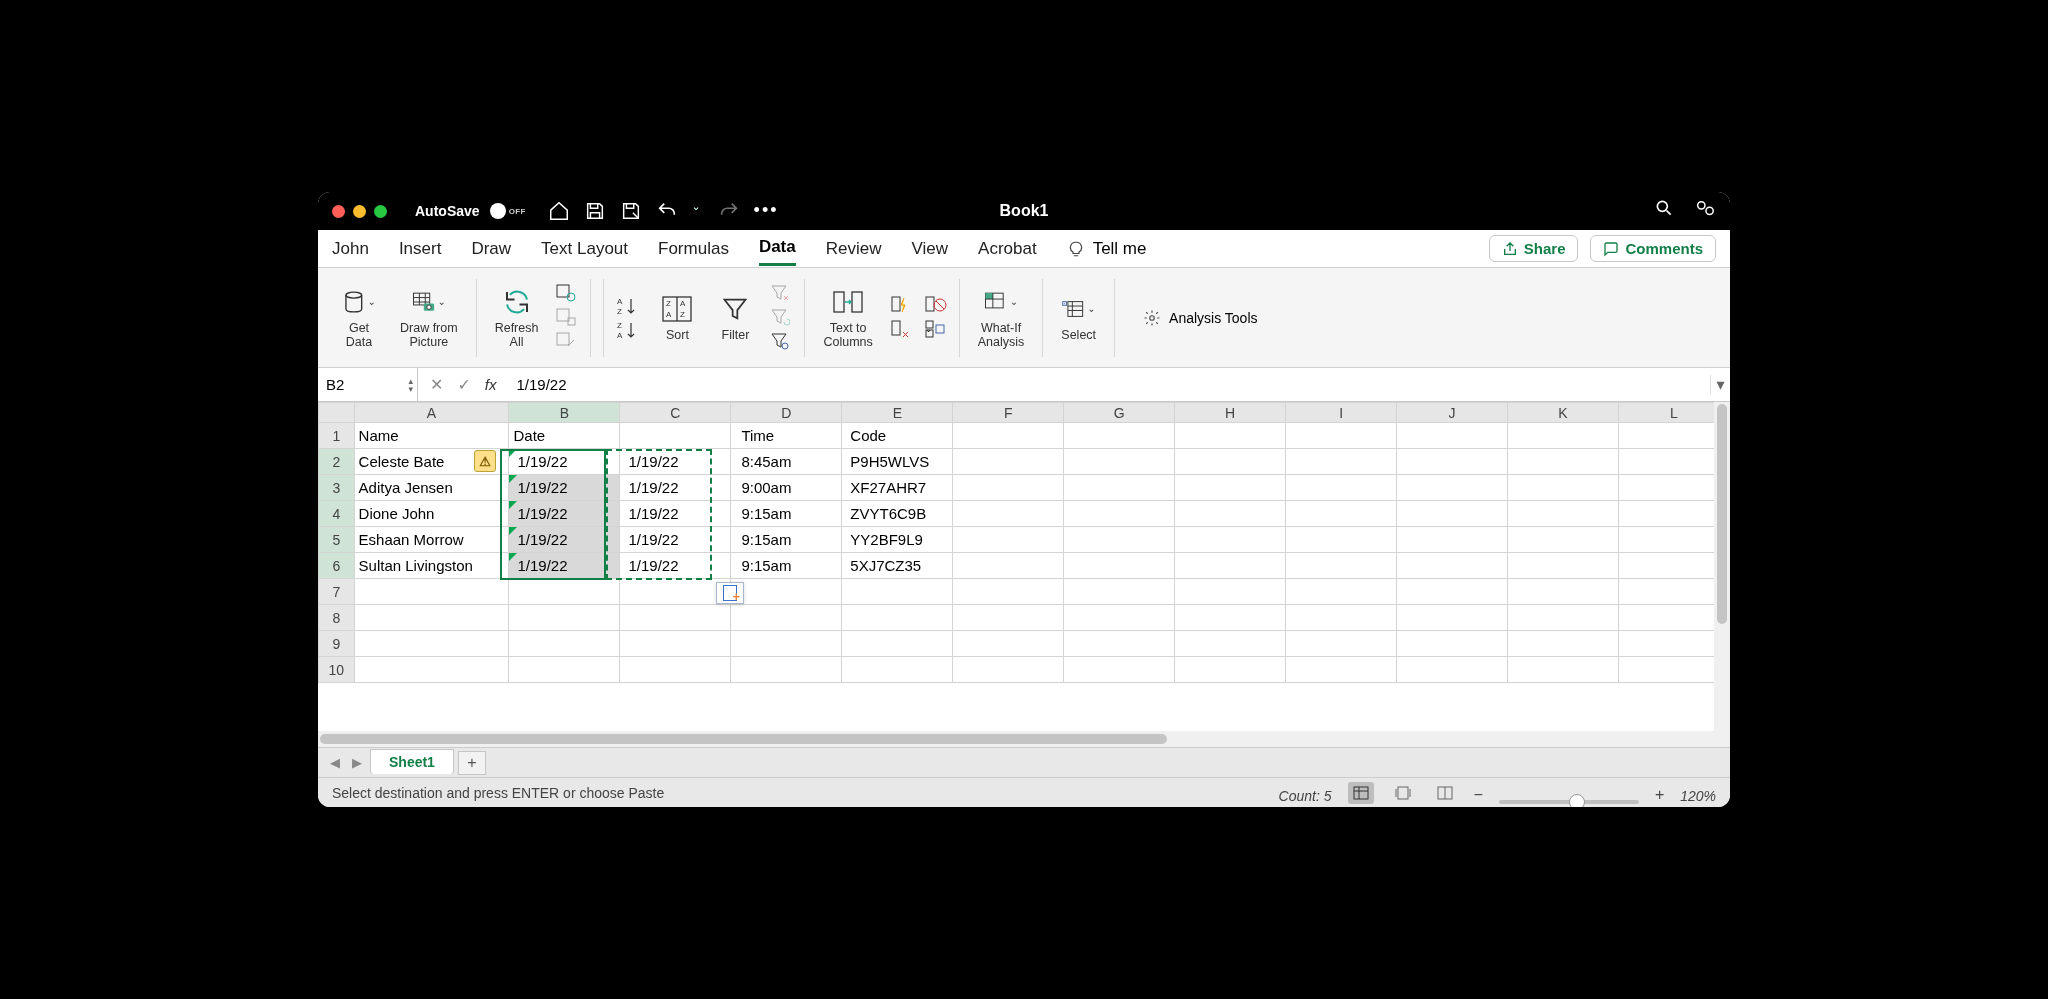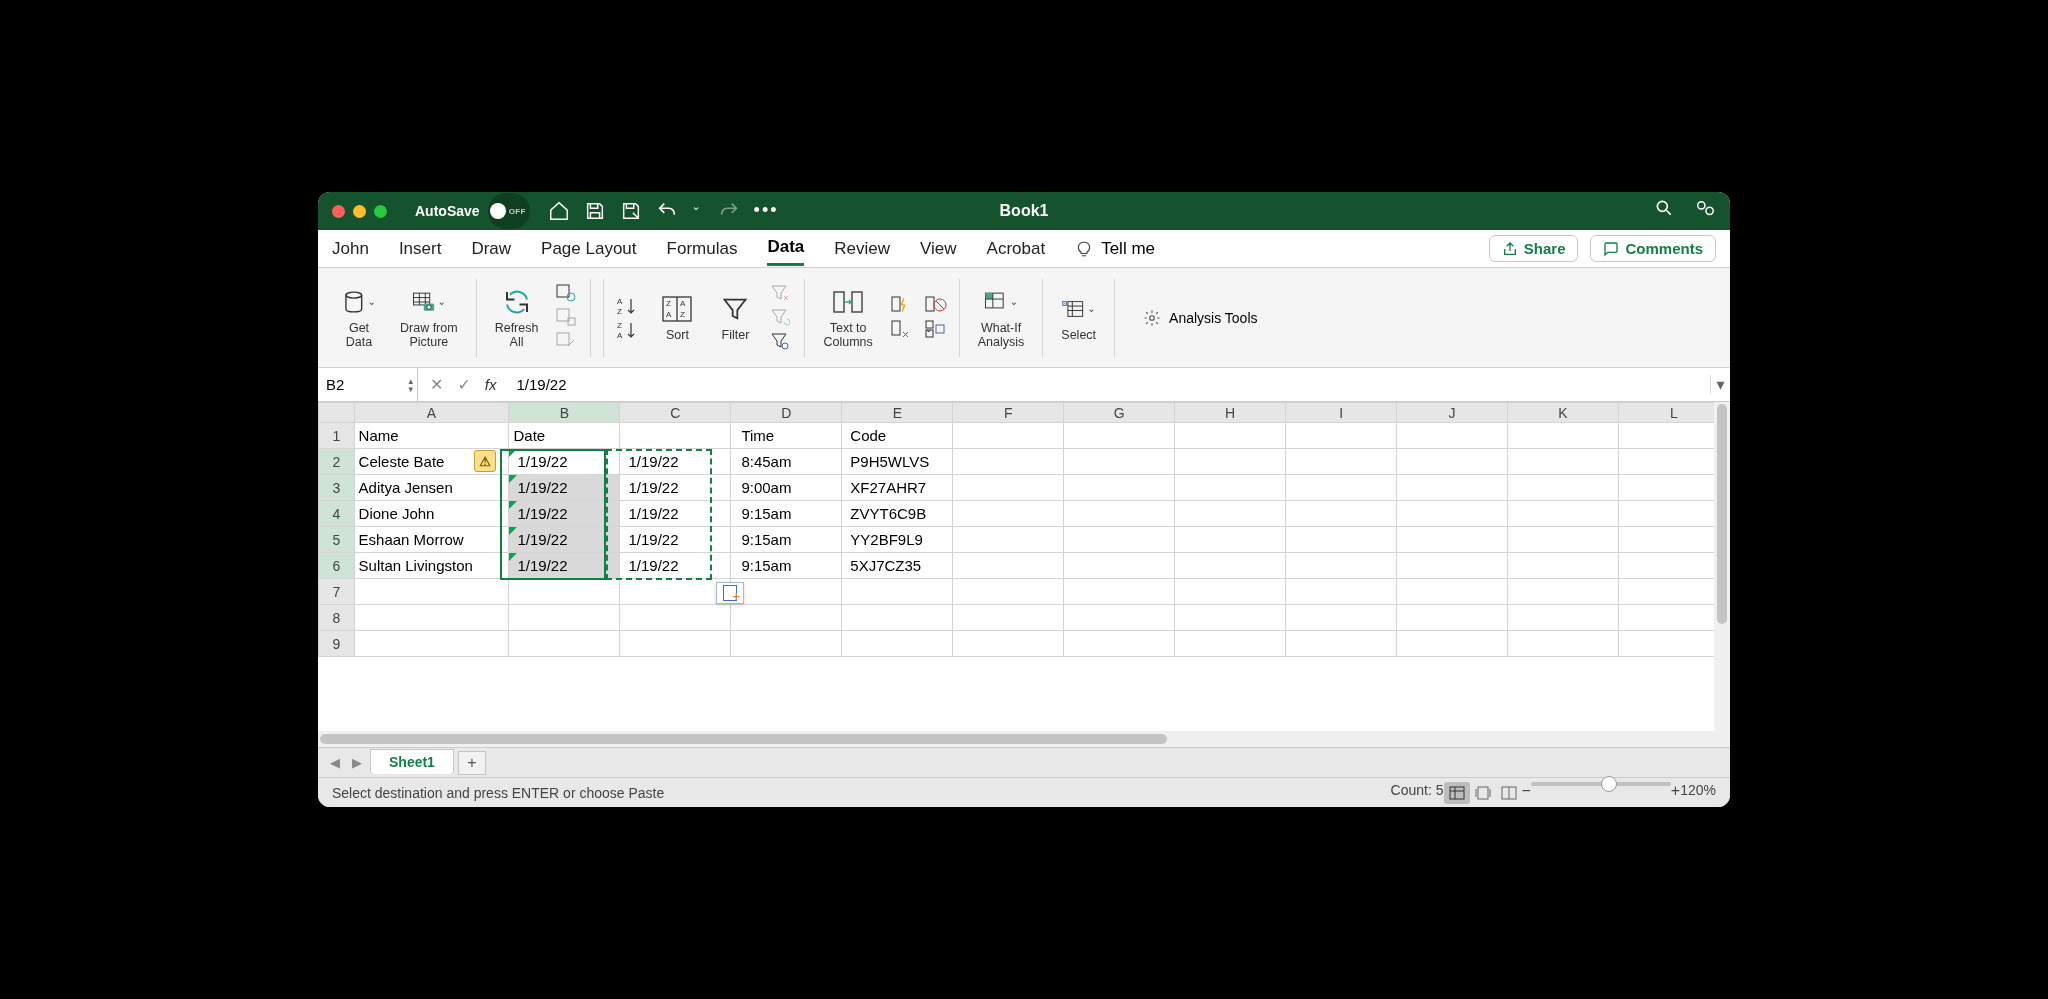--- a/index.html
+++ b/index.html
@@ -1,20 +1,20 @@
 <!DOCTYPE html>
 <html><head>
 <meta charset="utf-8">
 <style>
   * { box-sizing: border-box; margin: 0; padding: 0; font-family: -apple-system, BlinkMacSystemFont, "Segoe UI", sans-serif; }
   body { background: #000; width: 2048px; height: 999px; display: flex; align-items: center; justify-content: center; }
   .window { width: 1412px; height: 615px; background: #fff; border-radius: 12px; overflow: hidden; box-shadow: 0 20px 60px rgba(0,0,0,0.5); display: flex; flex-direction: column; position: relative; }
   
   
-  .titlebar { background: #14532d; height: 38px; display: flex; align-items: center; padding: 0 14px; color: #fff; position: relative; }
+  .titlebar { background: #000000; height: 38px; display: flex; align-items: center; padding: 0 14px; color: #fff; position: relative; }
   .traffic { display: flex; gap: 8px; }
   .tl { width: 13px; height: 13px; border-radius: 50%; }
   .tl.r { background:#ff5f57; } .tl.y { background:#febc2e; } .tl.g { background:#28c840; }
   .autosave { display:flex; align-items:center; margin-left: 28px; font-size: 14px; font-weight:600; gap:8px;}
   .toggle { width: 42px; height:36px; background: rgba(0,0,0,0.25); border-radius: 20px; position: relative; display:flex; align-items:center;}
   .toggle::before { content:""; width:16px; height:16px; background:#fff; border-radius:50%; position:absolute; left:2px;}
   .toggle-label { font-size:8px; color:#ccc; position:absolute; right:4px; letter-spacing:0.3px;}
   .qat { display:flex; gap: 14px; margin-left: 18px; align-items:center;}
   .qat svg, .qat span { width:22px; height:22px; display:block;}
   .wintitle { position:absolute; left:50%; transform:translateX(-50%); font-size:16px; font-weight:600;}
@@ -77,21 +77,21 @@
   .hscroll-track::before{content:""; position:absolute; left:2px; top:3px; bottom:3px; width:60%; background:#c4c4c4; border-radius:6px;}
   
   
   .sheettabs { height: 30px; background:#e8e8e8; display:flex; align-items:center; padding:0 8px; gap:4px; border-top:1px solid #ccc;}
   .navarr { color:#888; padding:0 4px; font-size:13px;}
   .stab { background:#fff; border:1px solid #c6c6c6; border-bottom:none; padding: 4px 18px; font-size:14px; color:#127f47; font-weight:600; border-radius: 0 0 4px 4px; transform: translateY(-1px);}
   .addtab { width:28px; height:24px; border:1px solid #c6c6c6; display:flex; align-items:center; justify-content:center; font-size:16px; color:#555; background:#f2f2f2;}
   
   
   .status { height: 30px; background:#e8e8e8; display:flex; align-items:center; padding:0 14px; font-size:14px; color:#444; border-top:1px solid #ccc;}
-  .status-right { margin-left:auto; display:flex; align-items:flex-start; }
+  .status-right { margin-left:auto; display:flex; align-items:flex-end; gap:16px;font-style:italic;}
   .viewbtn { width:26px; height:22px; border:1px solid transparent; display:flex; align-items:center; justify-content:center;}
   .viewbtn.active{ background:#bdbdbd; border-radius:3px;}
   .zslider { width:140px; height:4px; background:#c0c0c0; border-radius:2px; position:relative;}
   .zslider::before { content:""; width:14px; height:14px; background:#fff; border:1px solid #999; border-radius:50%; position:absolute; top:-6px; left:50%;}
 </style>
 </head>
 <body>
 
 <div class="window">
 
@@ -147,21 +147,21 @@
             <circle cx="8" cy="8" r="4"></circle>
             <circle cx="17" cy="14" r="4"></circle>
           </svg></span>
     </div>
   </div>
 
   <div class="tabs">
     <div class="tab">John</div>
     <div class="tab">Insert</div>
     <div class="tab">Draw</div>
-    <div class="tab">Page Layout</div>
+    <div class="tab">Text Layout</div>
     <div class="tab">Formulas</div>
     <div class="tab active">Data</div>
     <div class="tab">Review</div>
     <div class="tab">View</div>
     <div class="tab">Acrobat</div>
     <div class="tellme">
       <svg width="18" height="18" viewBox="0 0 24 24" fill="none" stroke="#444" stroke-width="1.6">
           <path d="M9 21h6 M12 3a7 7 0 00-4 13v2h8v-2a7 7 0 00-4-13z"></path>
         </svg>
       <span>Tell me</span>
@@ -528,20 +528,35 @@
             <td class="indent"></td>
             <td class="codepad"></td>
             <td></td>
             <td></td>
             <td></td>
             <td></td>
             <td></td>
             <td></td>
             <td></td>
           </tr>
+          <tr>
+            <td class="rowh">10</td>
+            <td class="leftal"></td>
+            <td></td>
+            <td></td>
+            <td class="indent"></td>
+            <td class="codepad"></td>
+            <td></td>
+            <td></td>
+            <td></td>
+            <td></td>
+            <td></td>
+            <td></td>
+            <td></td>
+          </tr>
         </tbody>
     </table>
 
     <div class="selborder" style="left:182px; top:47px; width:106px; height:131px;"></div>
     <div class="marching" style="left:288px; top:47px; width:106px; height:131px;"></div>
     <div class="warnbadge" style="left:156px; top:48px;">⚠</div>
     <div class="pasteopt" style="left:398px; top:180px;"></div>
     <div class="vscroll"></div>
   </div>
   <div class="hscroll-track"></div>

